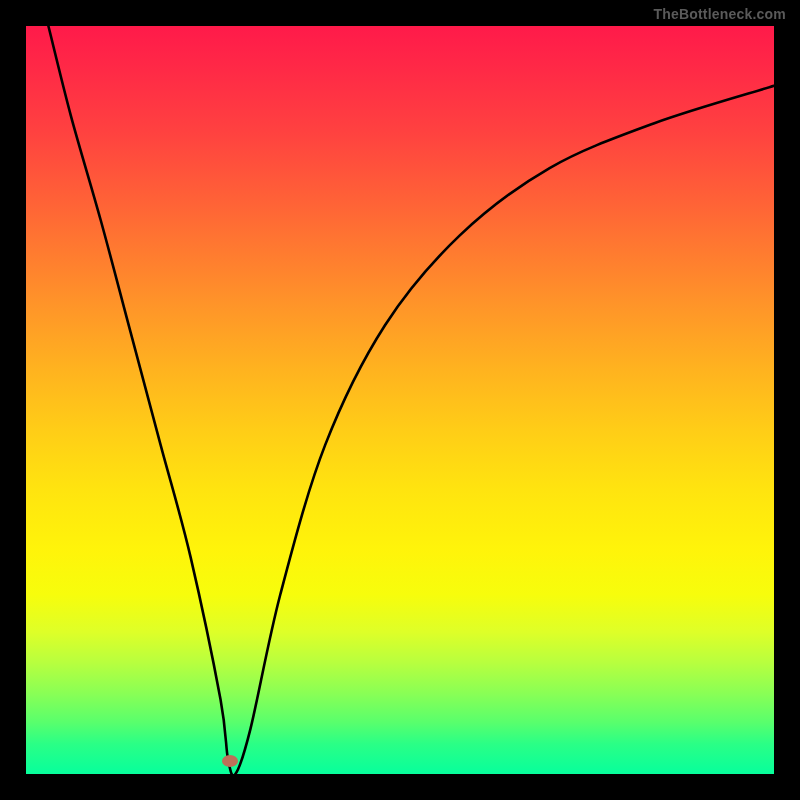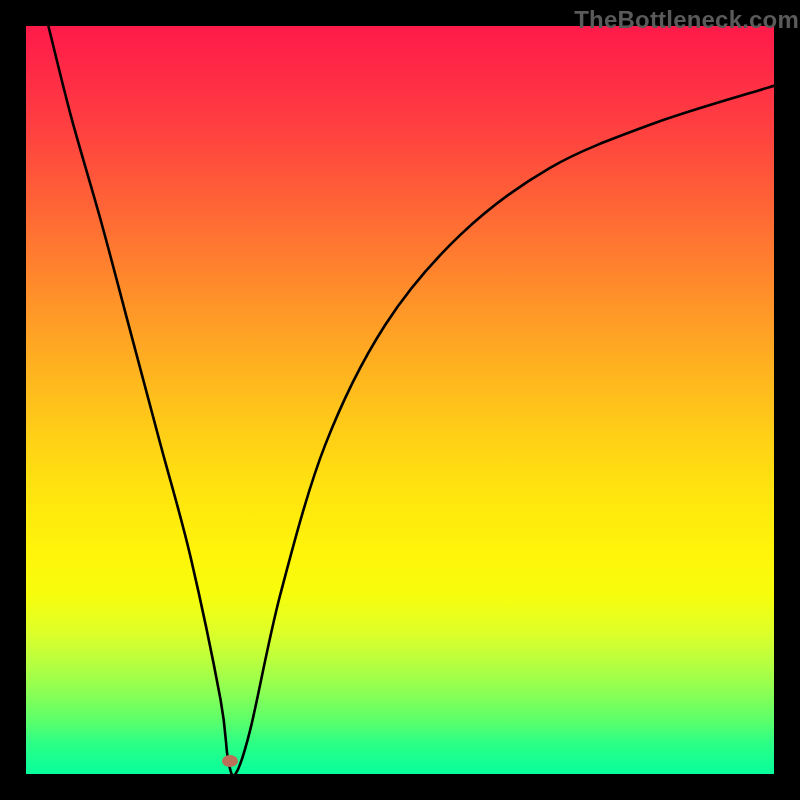--- a/index.html
+++ b/index.html
@@ -40,23 +40,23 @@
       #b9ff3e 85%,
       #8cff54 89%,
       #5aff6c 93%,
       #2aff86 96%,
       #07ff9c 100%
     );
   }
   .watermark {
     position: absolute;
     top: 6px;
-    right: 1px;
+    right: 14px;
     color: #5a5a5a;
-    font-size: 24px;
+    font-size: 14px;
     font-weight: 600;
     letter-spacing: 0.2px;
     user-select: none;
   }
   
   .marker {
     position: absolute;
     width: 16px;
     height: 12px;
     border-radius: 50%;

